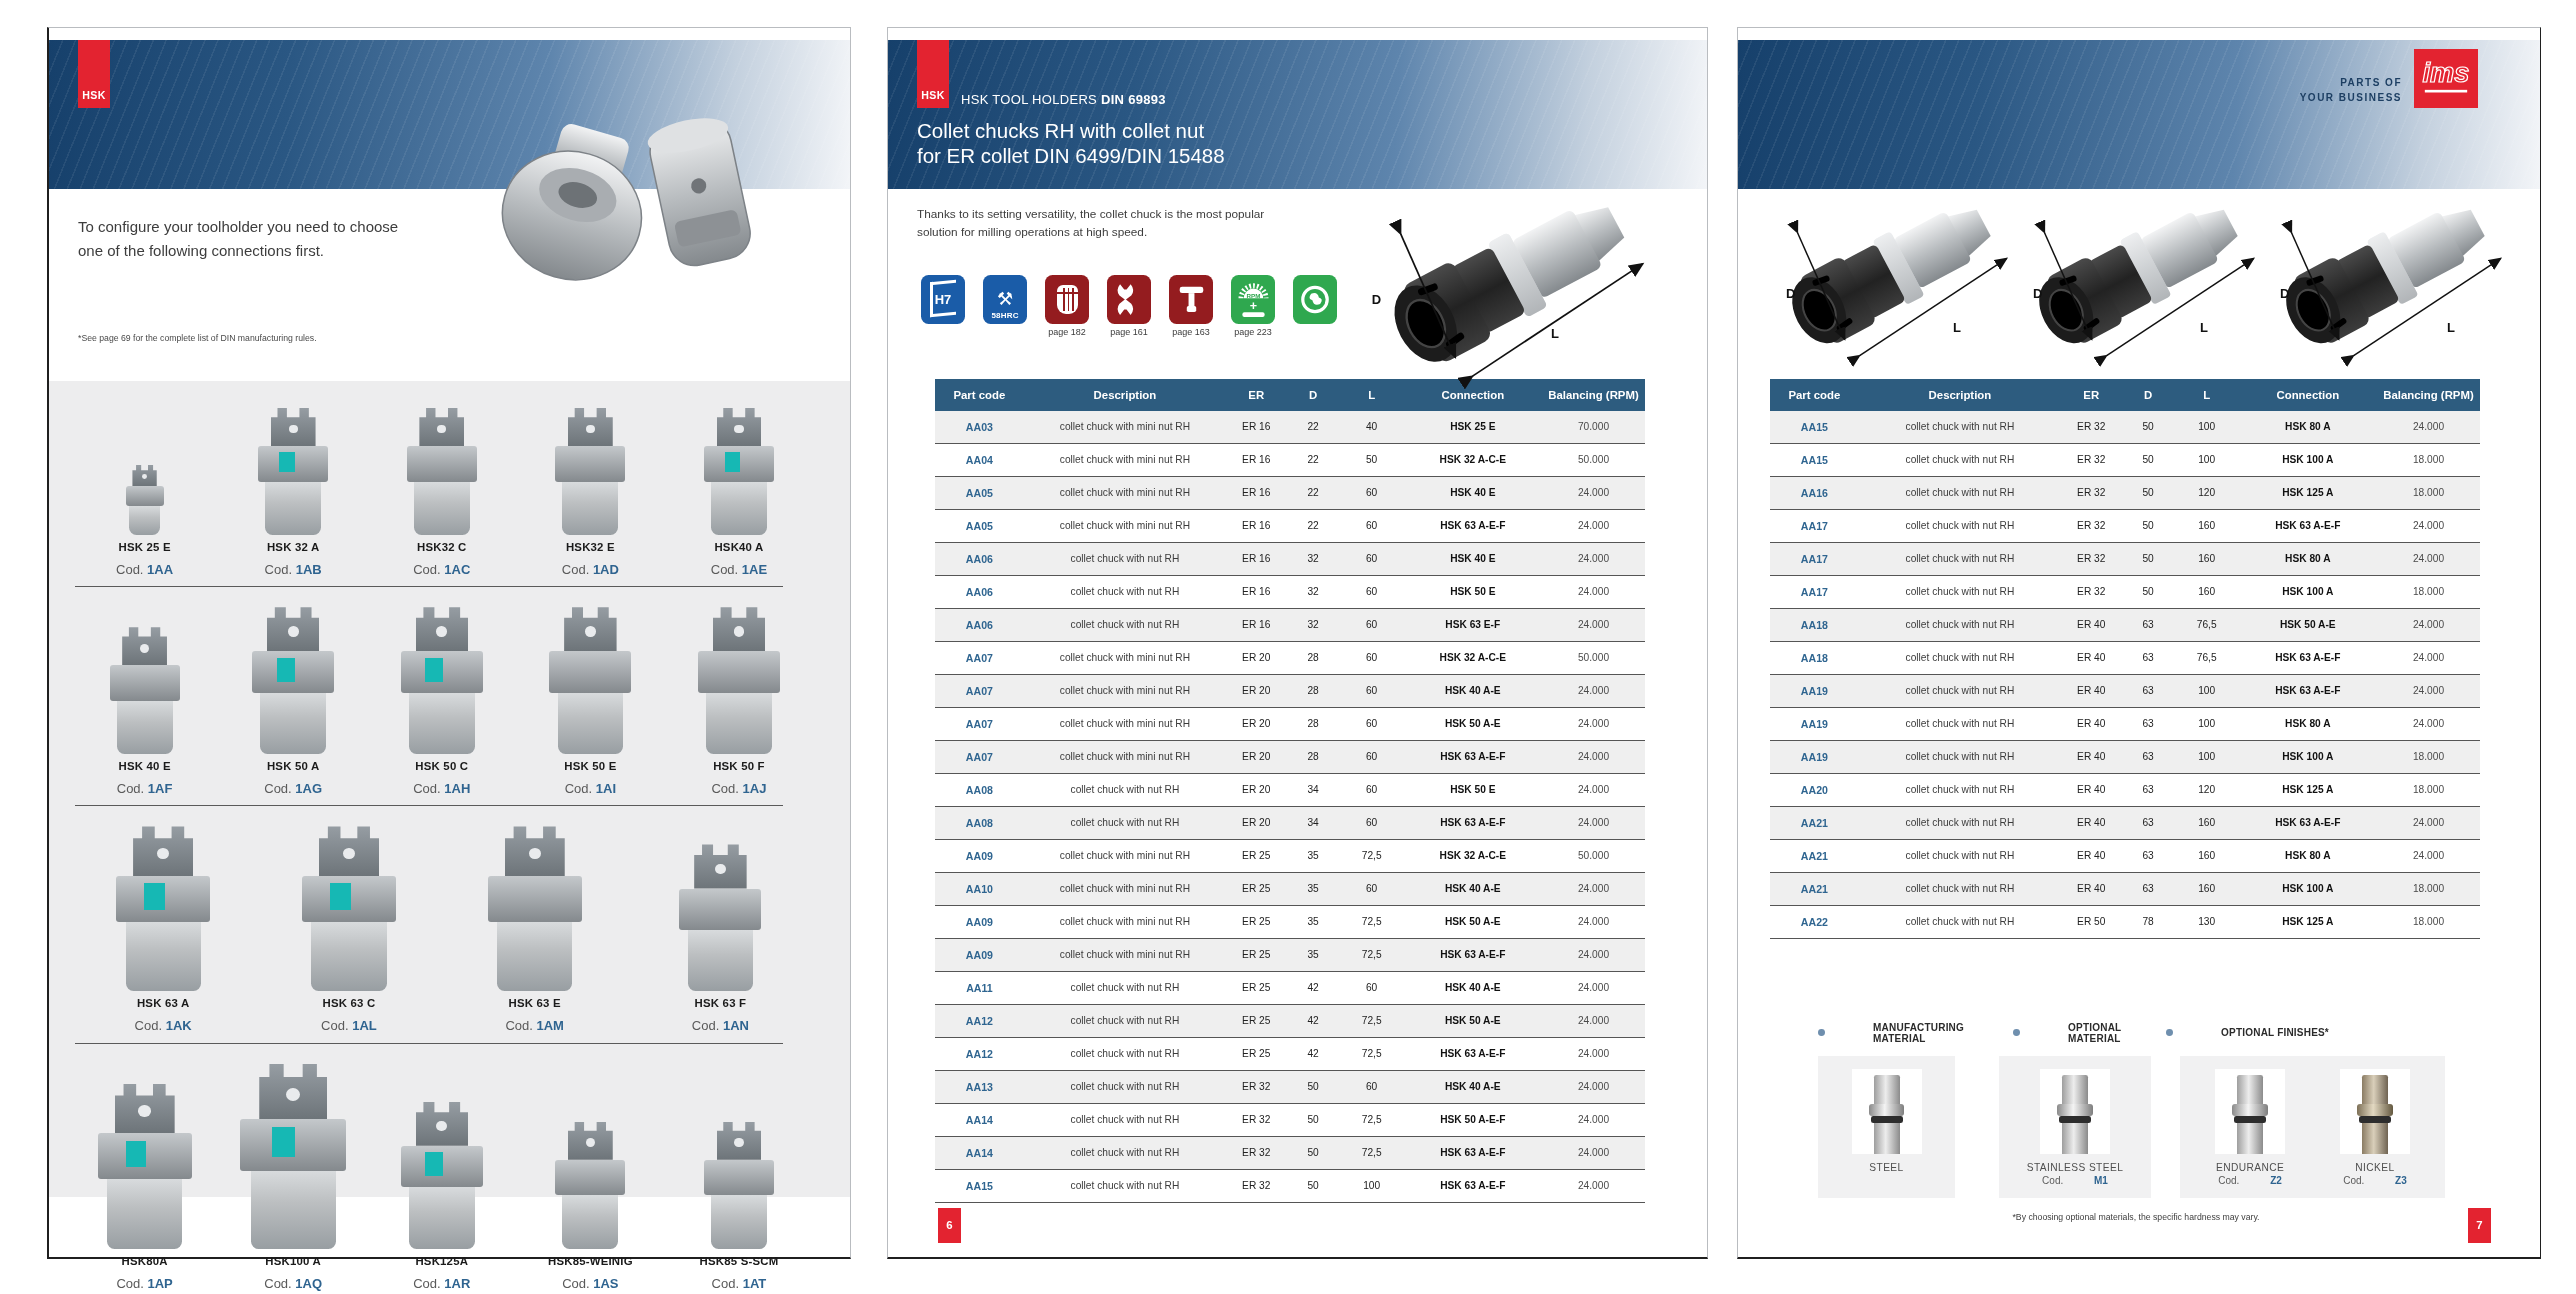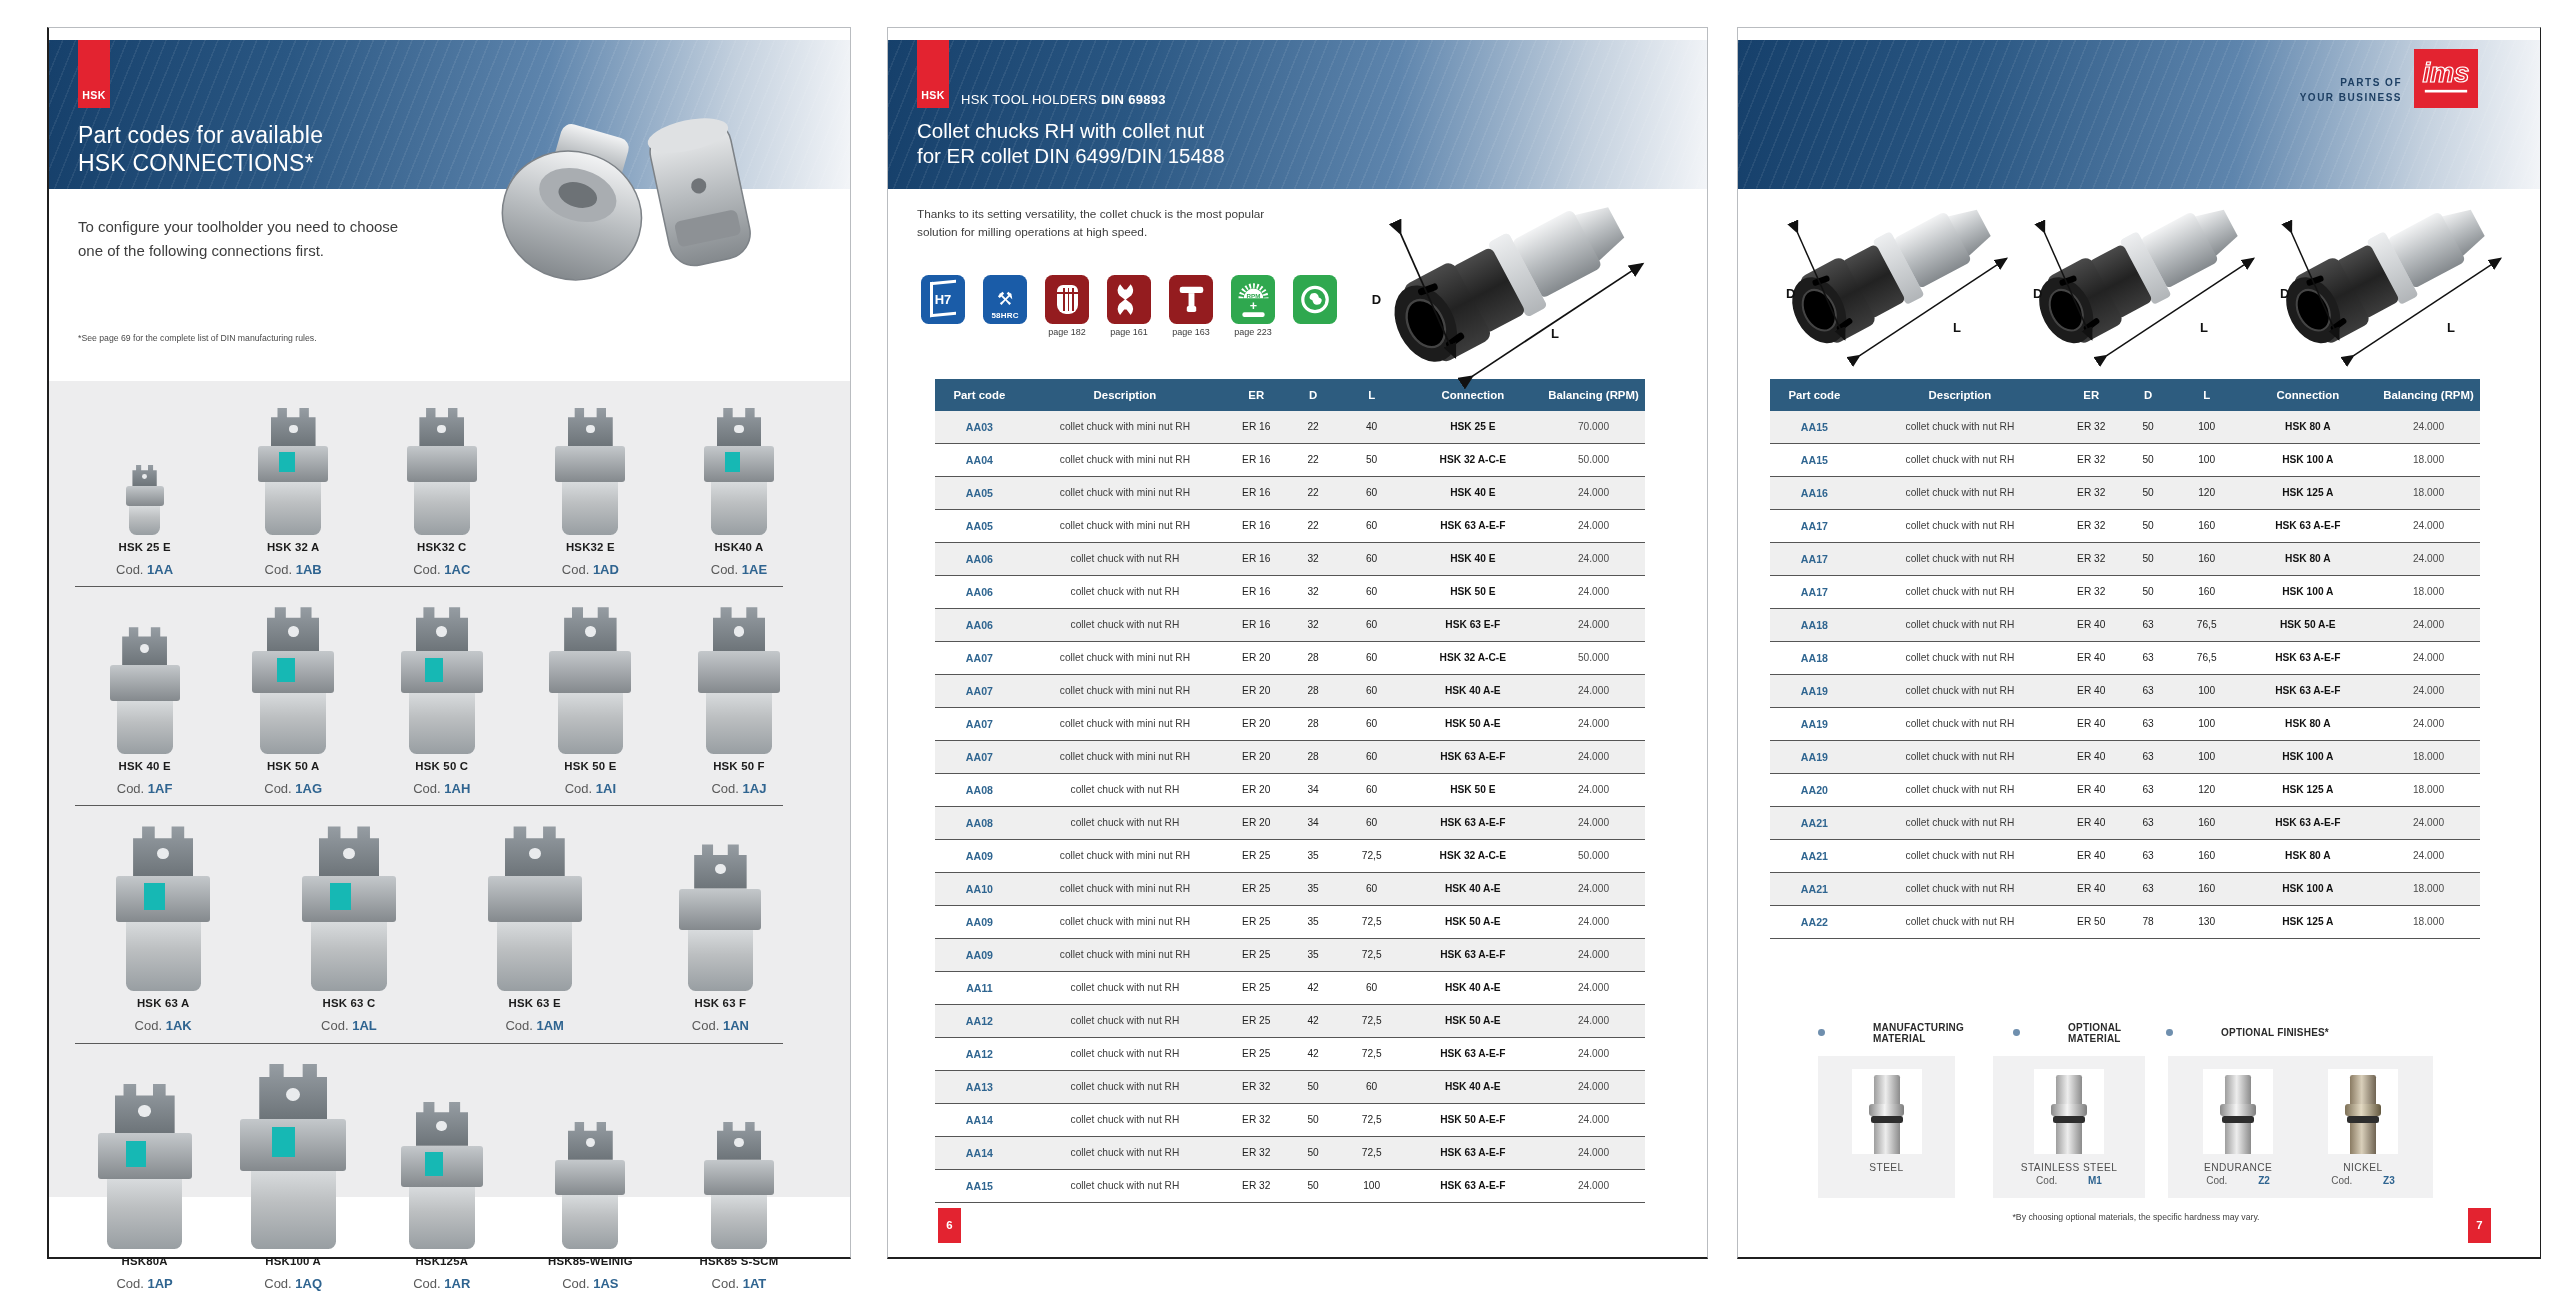--- a/index.html
+++ b/index.html
@@ -97,21 +97,21 @@
   
   .tagline{position:absolute;right:138px;top:47px;text-align:right;color:#1d3f63;font-weight:bold;font-size:10px;letter-spacing:1.5px;line-height:1.55;z-index:5;}
   .ims-logo{position:absolute;right:62px;top:21px;width:64px;height:59px;background:#e32330;z-index:5;display:flex;align-items:center;justify-content:center;}
 
   
   .materials{position:absolute;left:80px;right:72px;top:994px;}
   .mat-headers{display:flex;gap:0;}
   .mat-h{display:flex;align-items:center;font-size:10px;font-weight:bold;color:#2b2b2b;letter-spacing:0.2px;gap:43px;}
   .mat-h .dot{width:6.8px;height:6.8px;border-radius:50%;background:#6f8fae;margin-right:5.3px;flex:0 0 auto;}
   .mh1{width:174px;}.mh2{width:174px;padding-left:21px;}.mh3{width:228px;}
-  .mat-boxes{display:flex;margin-top:12px;}
+  .mat-boxes{display:flex;margin-top:12px;gap:6px;}
   .mat-box{background:#f1f1f2;display:flex;justify-content:space-around;align-items:flex-start;padding:13.7px 7.6px 12px;}
   .mb1{width:137px;margin-right:38px;}
   .mb2{width:152px;margin-right:23px;}
   .mb3{width:265px;}
   .mat-item{display:flex;flex-direction:column;align-items:center;width:106px;}
   .mat-photo{width:70px;height:85px;background:#fff;display:flex;align-items:flex-end;justify-content:center;overflow:hidden;}
   .shank{width:26px;height:79px;background:linear-gradient(90deg,#9e9e9e,#ededed 45%,#8b8b8b);position:relative;border-radius:2.3px 2.3px 0 0;}
   .shank::after{content:"";position:absolute;left:-3px;right:-3px;top:52%;height:6.8px;background:#2d2d2d;border-radius:2.3px;}
   .shank::before{content:"";position:absolute;left:-4.6px;right:-4.6px;top:36%;height:12px;background:linear-gradient(90deg,#8a8a8a,#f4f4f4 45%,#7e7e7e);border-radius:3px;}
   .shank.nickel{background:linear-gradient(90deg,#8a7b63,#d9cfba 45%,#6f6352);}
@@ -173,24 +173,20 @@
       </g>
     </symbol>
   </defs>
 </svg>
 
 <div id="stage">
 
   <div class="page page-left">
     <div class="band"></div>
     <div class="hsk-badge">HSK</div>
-    <div class="band-title">
-      <div>Part codes for available</div>
-      <div>HSK CONNECTIONS*</div>
-    </div>
     <div class="hero">
       <svg viewBox="0 0 420 300" width="319" height="228">
         <g transform="rotate(16 130 160)">
           <rect x="82" y="34" width="92" height="74" rx="14" fill="url(#steel)"></rect>
           <ellipse cx="126" cy="150" rx="92" ry="84" fill="url(#steel)" stroke="#7d8287" stroke-width="2"></ellipse>
           <ellipse cx="126" cy="122" rx="52" ry="34" fill="#a9adb1"></ellipse>
           <ellipse cx="126" cy="122" rx="26" ry="16" fill="#6d7276"></ellipse>
         </g>
         <g transform="rotate(-12 300 130)">
           <rect x="246" y="26" width="108" height="186" rx="34" fill="url(#steel)" stroke="#7d8287" stroke-width="2"></rect>

